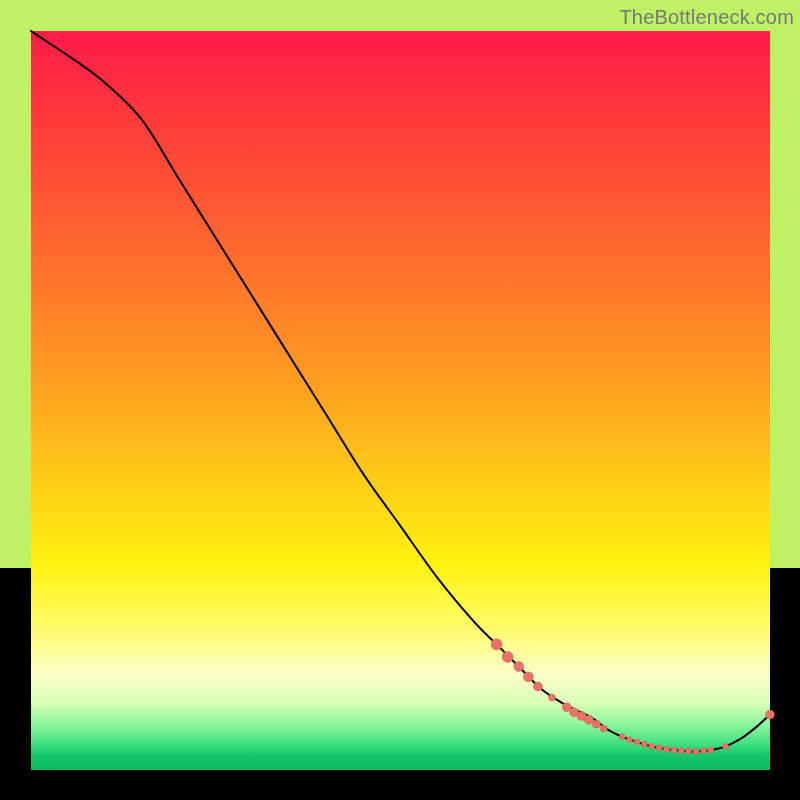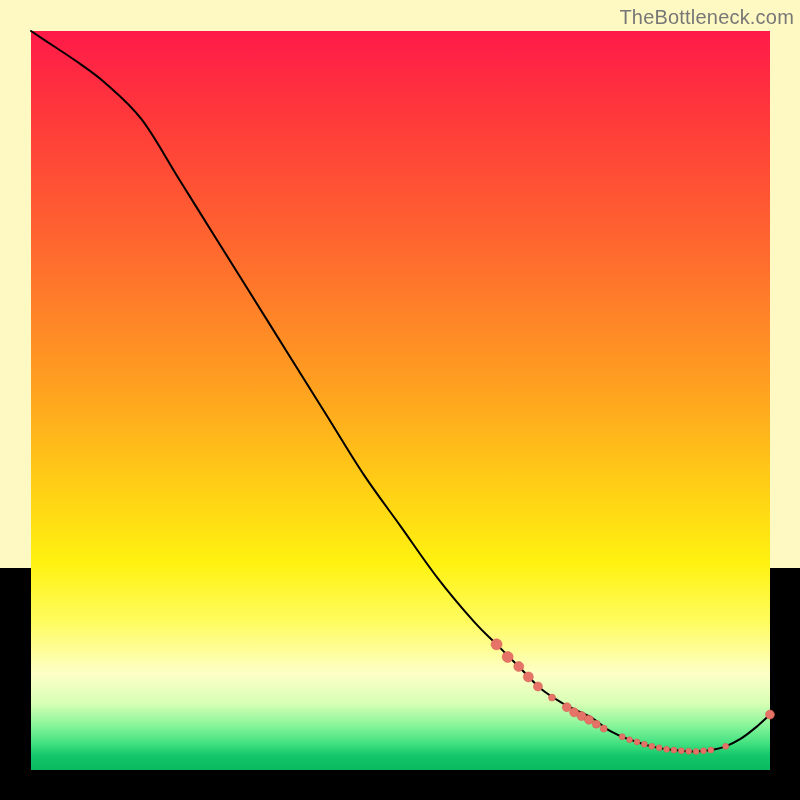--- a/index.html
+++ b/index.html
@@ -7,21 +7,21 @@
     padding: 0;
     width: 800px;
     height: 800px;
     background: #000;
     overflow: hidden;
   }
   .frame {
     position: relative;
     width: 800px;
     height: 568px;
-    background: #fef9c3;
+    background: #bef264;
   }
   .plot-area {
     position: absolute;
     left: 31px;
     top: 31px;
     width: 739px;
     height: 739px;
     
     background: linear-gradient(
       to bottom,

